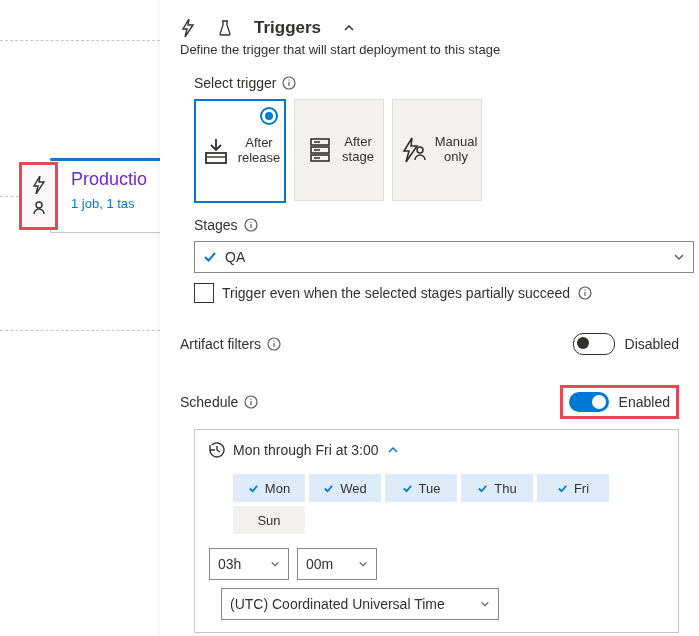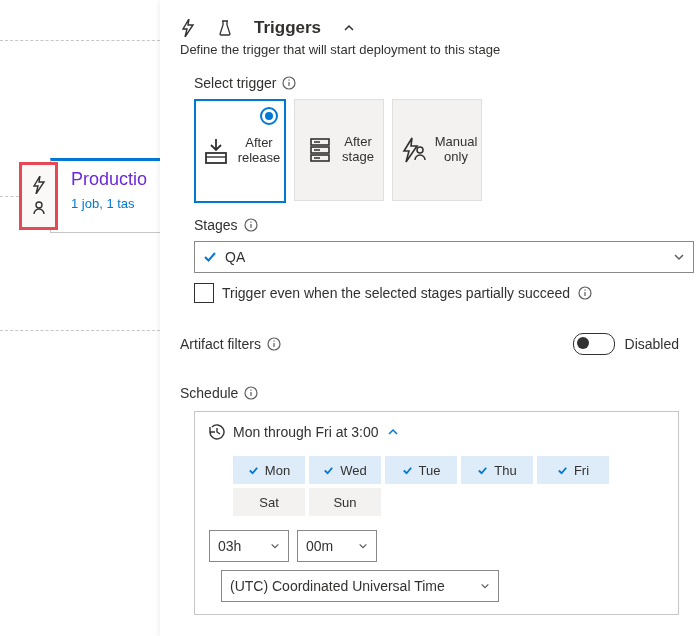--- a/index.html
+++ b/index.html
@@ -437,20 +437,26 @@
 
     <div class="row-between">
       <div class="section-label" style="margin-bottom:0;">
         <span>Schedule</span>
         <svg class="info-icon" width="14" height="14" viewBox="0 0 14 14">
             <circle cx="7" cy="7" r="6" fill="none" stroke="#605e5c" stroke-width="1.2"></circle>
             <rect x="6.4" y="6" width="1.2" height="4" fill="#605e5c"></rect>
             <rect x="6.4" y="3.5" width="1.2" height="1.2" fill="#605e5c"></rect>
           </svg>
       </div>
+      <div class="red-box">
+        <div class="toggle on">
+            <div class="knob"></div>
+          </div>
+        <span>Enabled</span>
+      </div>
     </div>
 
     <div class="indent">
       <div class="schedule-box">
         <div class="schedule-head">
           <svg width="16" height="16" viewBox="0 0 16 16">
               <path d="M3 3 A7 7 0 1 1 1 8 M1 3 L1 8 L6 8" fill="none" stroke="#323130" stroke-width="1.4"></path>
               <path d="M8 4 L8 8 L11 10" fill="none" stroke="#323130" stroke-width="1.4"></path>
             </svg>
           <span>Mon through Fri at 3:00</span>
@@ -484,23 +490,20 @@
               </svg>
             <span>Thu</span>
           </div>
           <div class="day sel">
             <svg class="check-blue" width="11" height="11" viewBox="0 0 12 12">
                 <path d="M2 6 L5 9 L10 3" fill="none" stroke="#0078d4" stroke-width="2"></path>
               </svg>
             <span>Fri</span>
           </div>
           <div class="day unsel">
-            <span>Sat</span>
-          </div>
-          <div class="day unsel">
             <span>Sun</span>
           </div>
         </div>
 
         <div class="timerow">
           <div class="dropdown small-dd">
             <span>03h</span>
             <svg width="10" height="10" viewBox="0 0 12 12">
                 <path d="M2 4 L6 8 L10 4" fill="none" stroke="#605e5c" stroke-width="1.5"></path>
               </svg>

